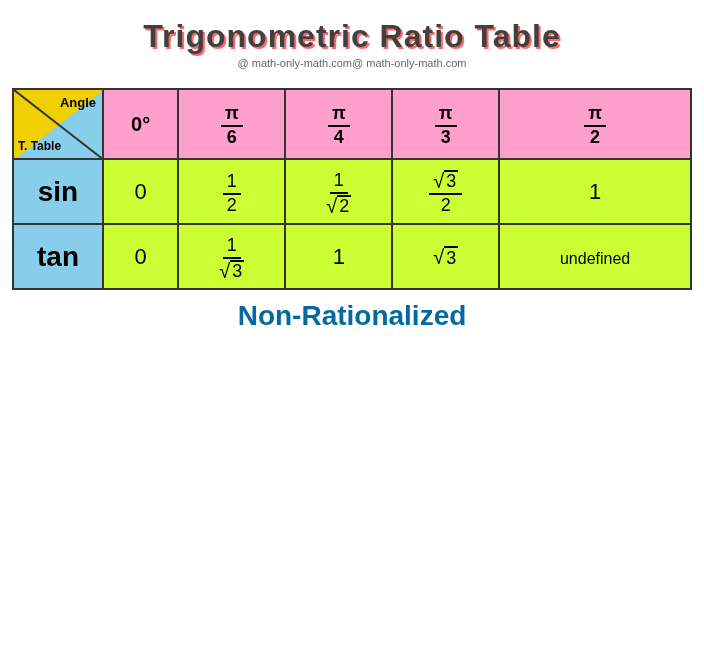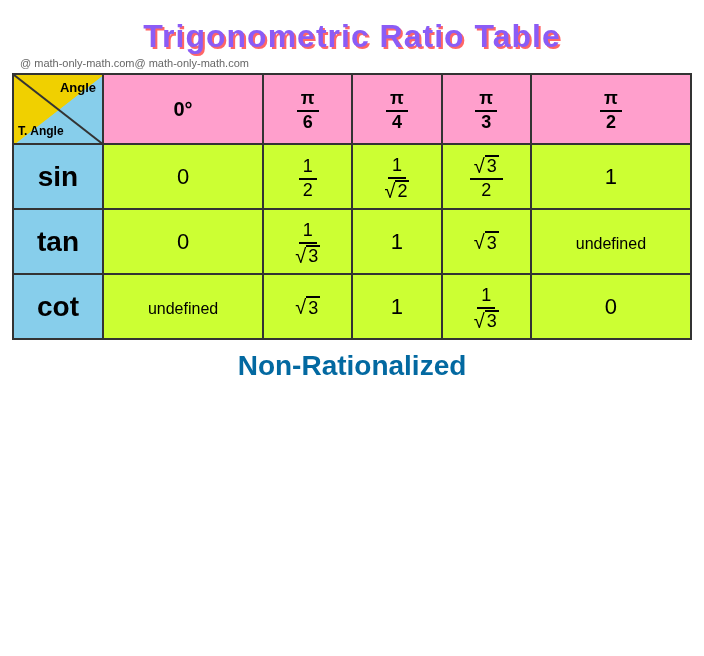--- a/index.html
+++ b/index.html
@@ -11,34 +11,34 @@
       display: flex;
       flex-direction: column;
       align-items: center;
       padding: 10px;
       overflow: hidden;
     }
 
     .page-title {
       font-size: 32px;
       font-weight: bold;
-      color: #8b5cf6;
+      color: #404040;
       text-shadow: 2px 2px 0 #ff6666;
       margin: 8px 0 2px 0;
       letter-spacing: 1px;
     }
 
     .watermark-top {
       width: 100%;
       display: flex;
-      justify-content: flex-start;
+      justify-content: center;
       font-size: 11px;
       color: #666;
       padding: 0 10px;
-      margin-bottom: 4px;
+      margin-bottom: 19px;
     }
 
     .table-container {
       width: 680px;
     }
 
     table {
       width: 100%;
       border-collapse: collapse;
       border: 2px solid #333;
@@ -144,21 +144,21 @@
     <tbody>
         <tr class="header-row">
       <td class="angle-cell" style="position:relative; width:90px; height:70px;">
 
         <svg style="position:absolute;top:0;left:0;width:100%;height:100%;" preserveAspectRatio="none">
           <polygon points="0,0 90,0 0,70" fill="#f0d000"></polygon>
           <polygon points="90,0 90,70 0,70" fill="#87ceeb"></polygon>
           <line x1="0" y1="0" x2="90" y2="70" stroke="#333" stroke-width="2"></line>
         </svg>
         <span style="position:absolute;top:5px;right:6px;font-size:13px;font-weight:bold;z-index:1;">Angle</span>
-        <span style="position:absolute;bottom:5px;left:4px;font-size:12px;font-weight:bold;z-index:1;">T. Angle</span>
+        <span style="position:absolute;bottom:5px;left:4px;font-size:12px;font-weight:bold;z-index:1;">T. Table</span>
       </td>
       <td class="pi-header">0°</td>
       <td>
         <div class="fraction">
           <div class="numerator">π</div>
           <div class="denominator">6</div>
         </div>
       </td>
       <td>
         <div class="fraction">
@@ -223,33 +223,17 @@
               </div>
         </div>
       </td>
       <td class="value-cell">1</td>
       <td class="value-cell"><span class="sqrt-symbol">√</span><span class="sqrt-content">3</span></td>
       <td class="value-cell"><span class="undefined-text">undefined</span></td>
     </tr>
 
 
 
-    <tr>
-      <td class="trig-label">cot</td>
-      <td class="value-cell"><span class="undefined-text">undefined</span></td>
-      <td class="value-cell"><span class="sqrt-symbol">√</span><span class="sqrt-content">3</span></td>
-      <td class="value-cell">1</td>
-      <td class="value-cell">
-        <div class="fraction">
-          <div class="numerator">1</div>
-          <div class="denominator">
-                <span class="sqrt-symbol">√</span>
-                <span class="sqrt-content">3</span>
-              </div>
-        </div>
-      </td>
-      <td class="value-cell">0</td>
-    </tr>
   </tbody>
     </table>
 </div>
 
 <div class="subtitle">Non-Rationalized</div>
 
 </body></html>

